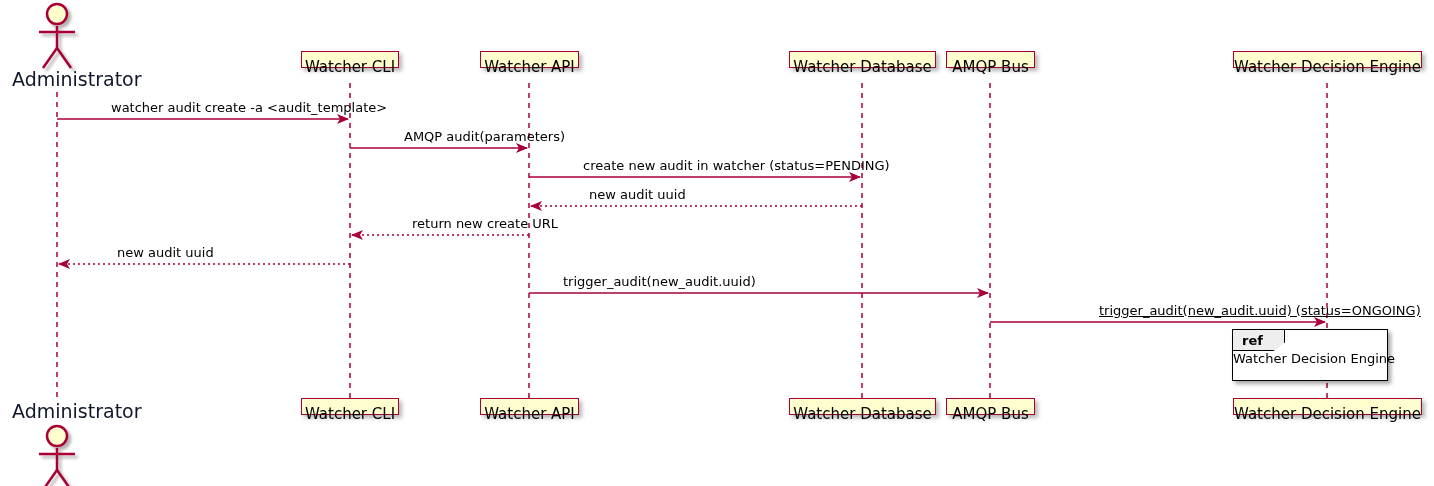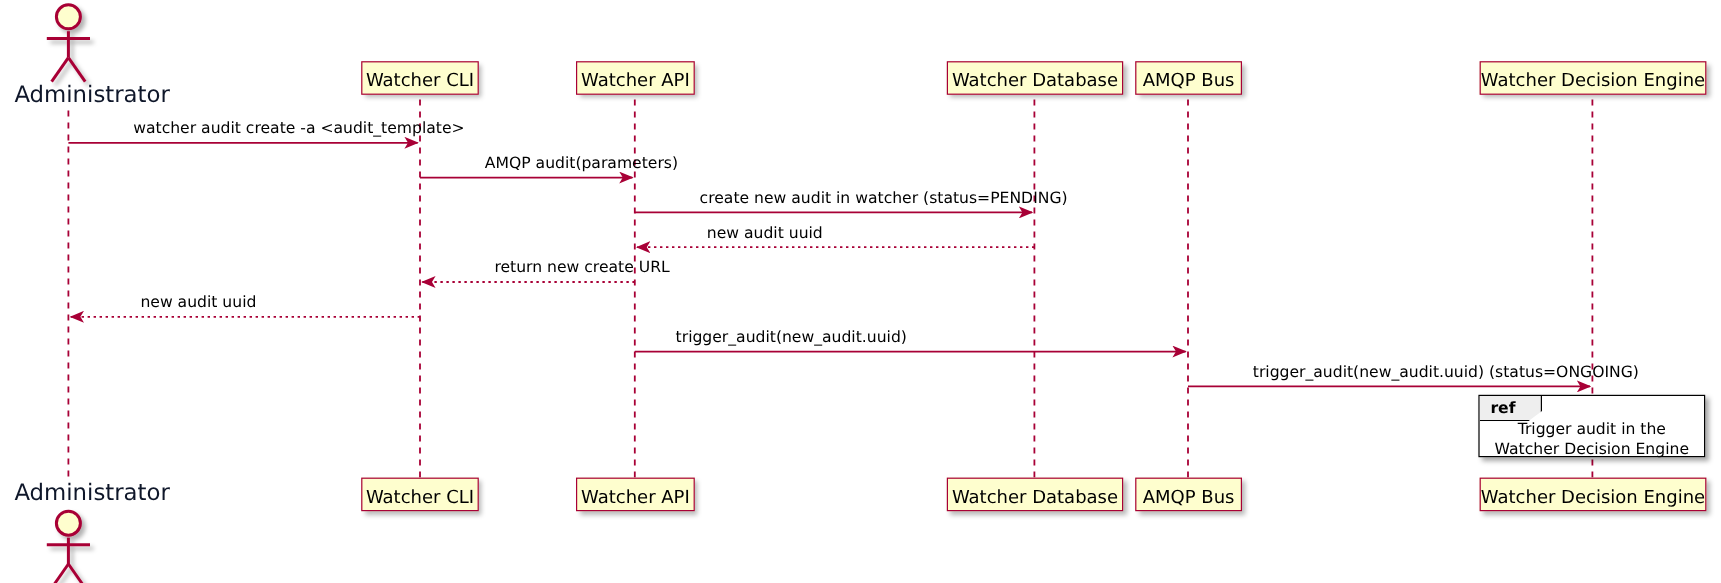--- a/index.html
+++ b/index.html
@@ -29,21 +29,21 @@
     position: absolute;
     box-sizing: border-box;
     background: #FEFECE;
     border: 1.5px solid #A80036;
     color: #000000;
     font-family: "DejaVu Sans", sans-serif;
     font-size: 15px;
     line-height: 30px;
     text-align: center;
     white-space: nowrap;
-    height: 28px;
+    height: 17px;
     box-shadow: 3px 3px 4px rgba(0,0,0,0.28);
   }
   
   .actor-label {
     position: absolute;
     font-family: "DejaVu Sans", sans-serif;
     font-size: 19px;
     color: #0f172a;
     white-space: nowrap;
   }
@@ -167,27 +167,26 @@
     </div>
 
   <div id="message-labels">
       <div class="msg-label" style="left: 64px; top: 100px;">watcher audit create -a &lt;audit_template&gt;</div>
       <div class="msg-label" style="left: 357px; top: 129px;">AMQP audit(parameters)</div>
       <div class="msg-label" style="left: 536px; top: 158px;">create new audit in watcher (status=PENDING)</div>
       <div class="msg-label" style="left: 542px; top: 187px;">new audit uuid</div>
       <div class="msg-label" style="left: 365px; top: 216px;">return new create URL</div>
       <div class="msg-label" style="left: 70px; top: 245px;">new audit uuid</div>
       <div class="msg-label" style="left: 516px; top: 274px;">trigger_audit(new_audit.uuid)</div>
-      <div class="msg-label" style="left: 997px; top: 303px;">trigger_audit(new_audit.uuid) (status=ONGOING)</div>
+      <div class="msg-label" style="left: 1052px; top: 303px; text-decoration: underline;">trigger_audit(new_audit.uuid) (status=ONGOING)</div>
     </div>
 
   <div id="fragments">
-      <div class="ref-box" style="left: 1232px; top: 329px; width: 189px; height: 52px;">
+      <div class="ref-box" style="left: 1232px; top: 329px; width: 156px; height: 52px;">
         <div class="ref-tab" style="width: 52px; clip-path: polygon(0px 0px, 100% 0px, 100% 60%, 78% 100%, 0px 100%);"></div>
         <div class="ref-tab-label" style="left: 9px; top: 3px;">ref</div>
         <div class="ref-body" style="left: 0px; top: 21px; width: 100%;">
-          <div>Trigger audit in the</div>
           <div>Watcher Decision Engine</div>
         </div>
       </div>
     </div>
 
 </div>
 
 </body></html>

